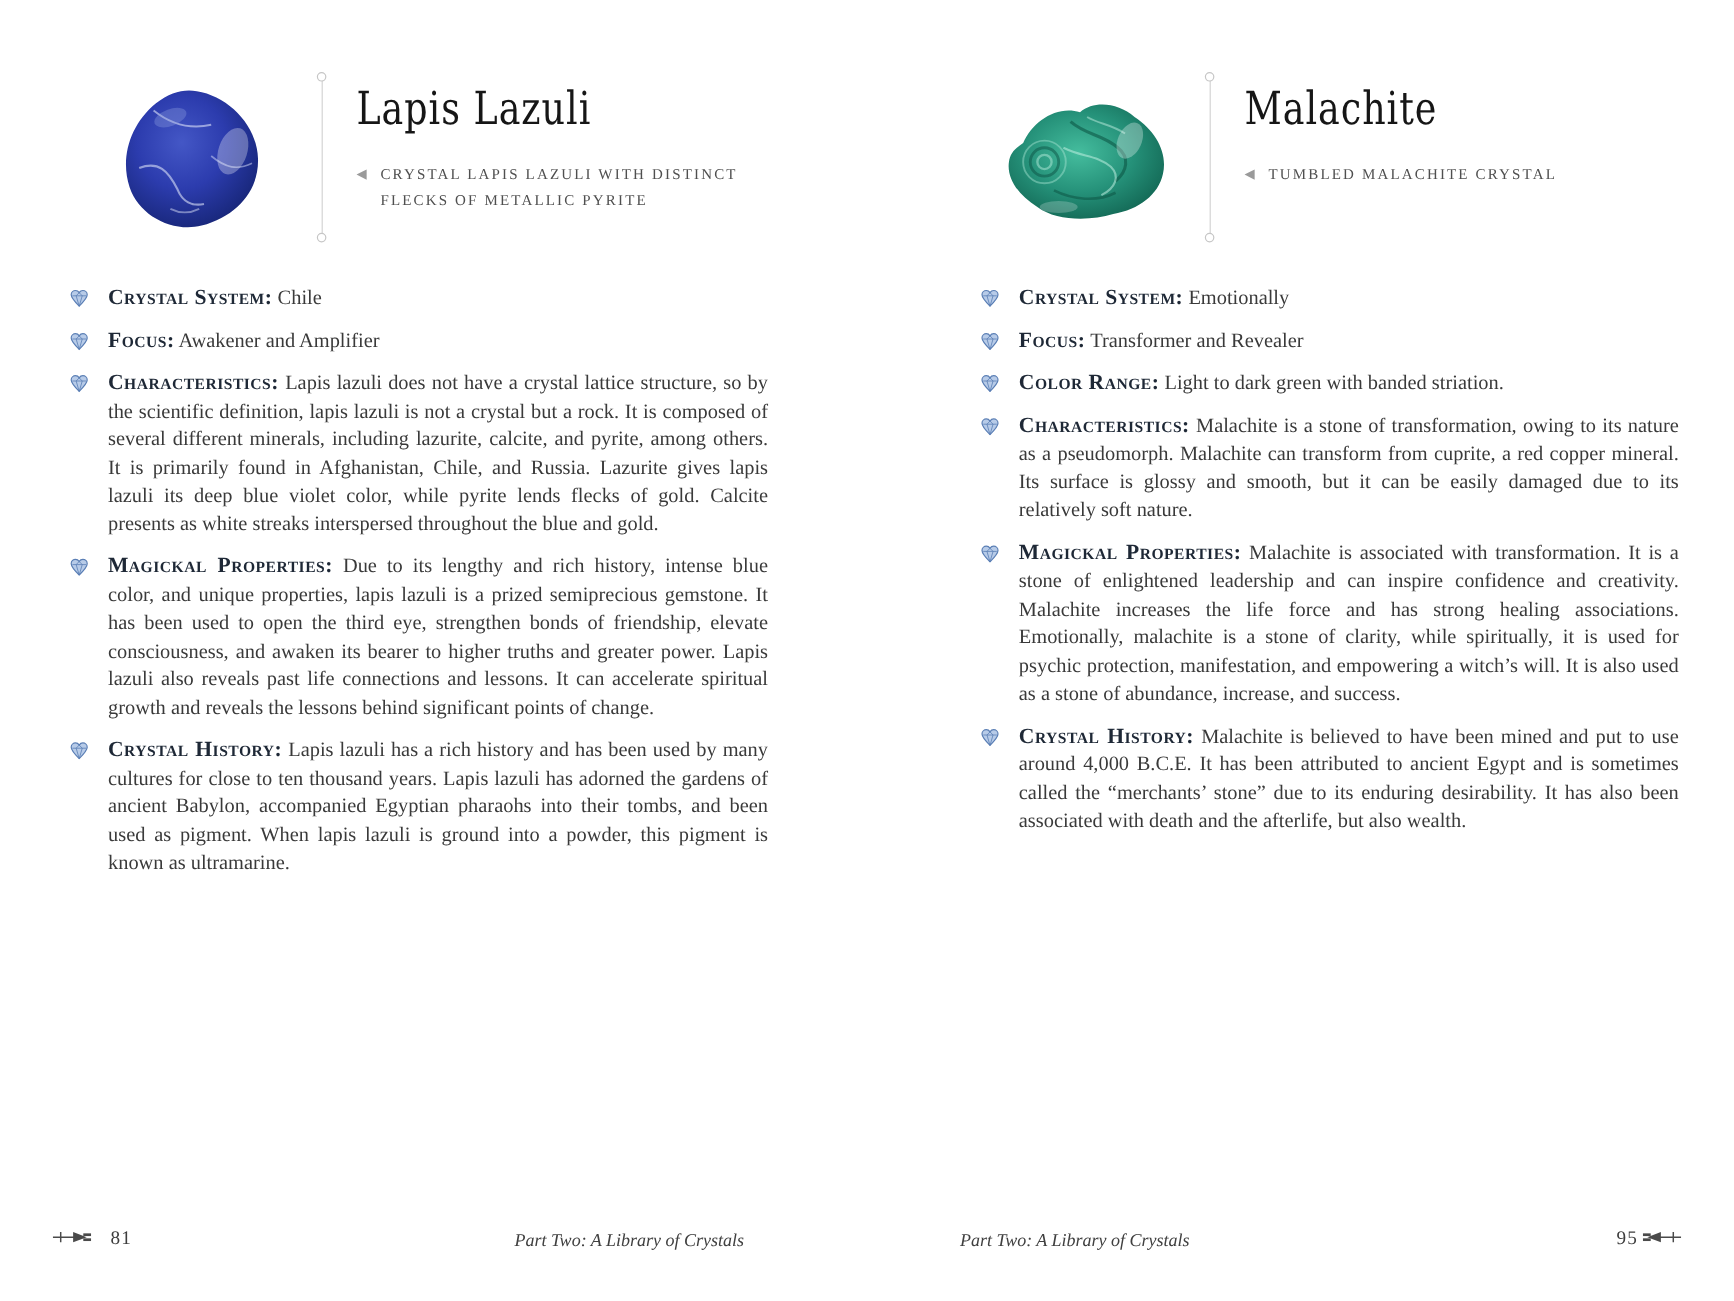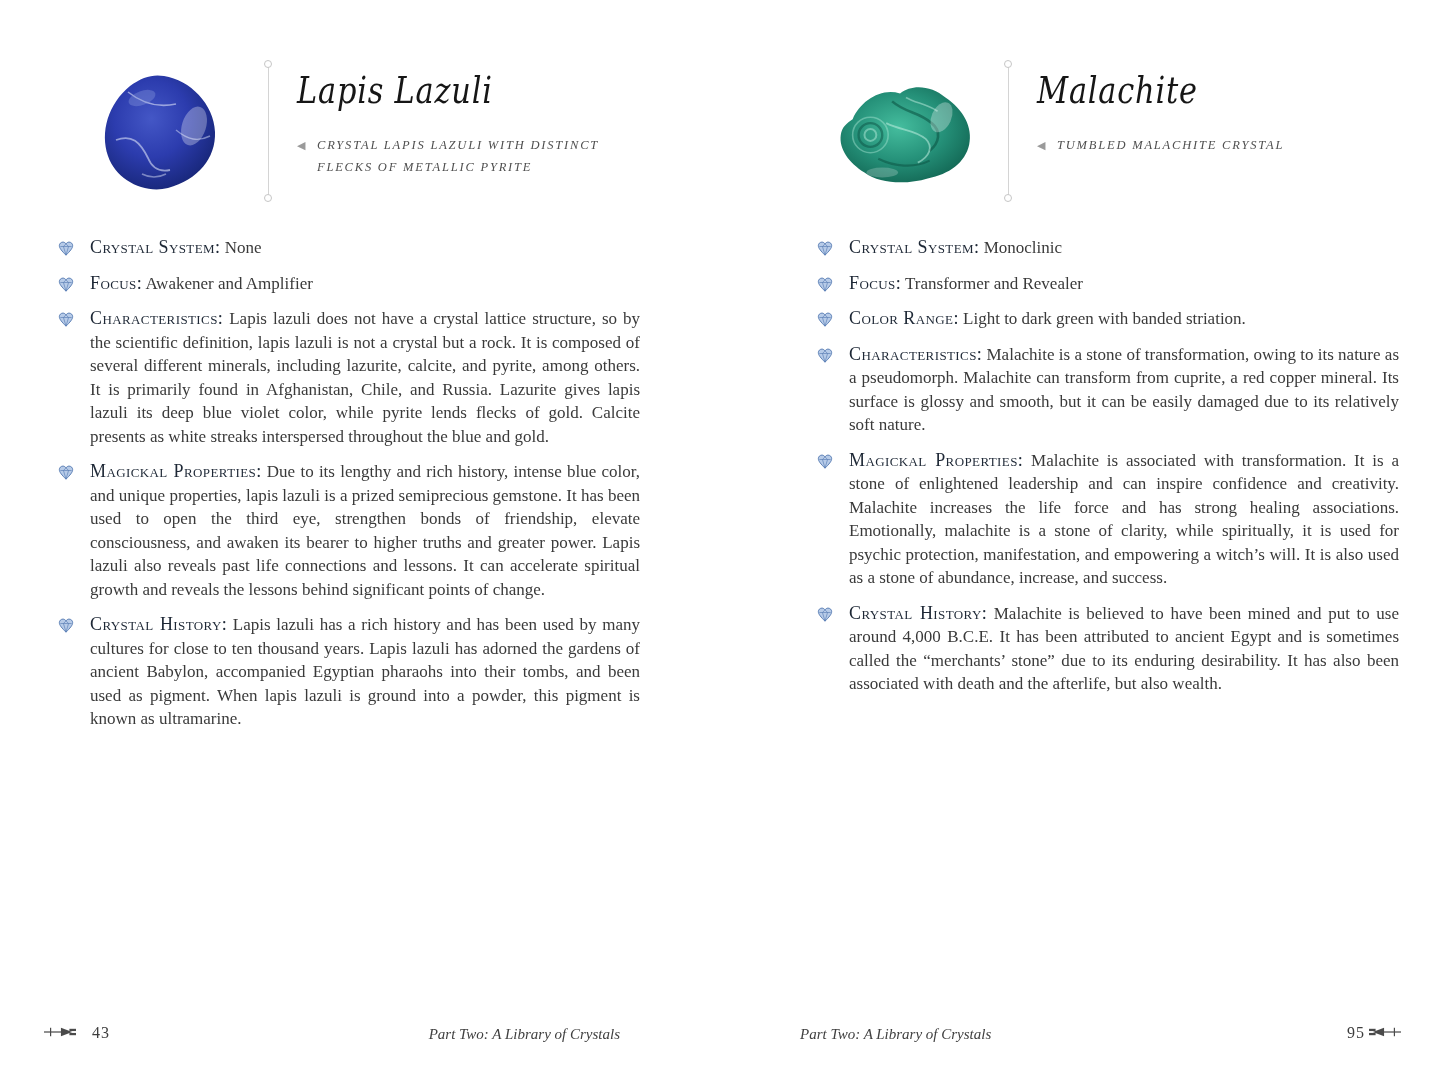--- a/index.html
+++ b/index.html
@@ -2,21 +2,21 @@
 <html><head>
 <meta charset="utf-8">
 <style>
   * { margin:0; padding:0; box-sizing:border-box; }
   html,body { width:1445px; height:1084px; background:#ffffff; overflow:hidden;
               font-family:"Liberation Serif","DejaVu Serif",serif; }
   .spread { position:relative; width:1445px; height:1084px; display:flex; }
   .page { position:relative; width:722px; height:1084px; }
 
   
-  .entry-header { position:absolute; top:60px; display:flex; align-items:flex-start;font-style:italic; }
+  .entry-header { position:absolute; top:60px; display:flex; align-items:flex-start; }
   .page-left  .entry-header { left:82px; }
   .page-right .entry-header { left:100px; }
   .stone-box { width:160px; height:145px; display:flex; align-items:center; justify-content:center; }
   .rule-col { position:relative; width:1px; background:#d4d4d4; height:132px; margin:5px 28px 0 26px; }
   .rule-dot { position:absolute; left:-4.5px; width:8px; height:8px; border:1.5px solid #c6c6c6;
               border-radius:50%; background:#fff; }
   .rule-dot.top { top:-5px; } .rule-dot.bot { bottom:-5px; }
   .head-text { padding-top:8px; width:345px; }
   .crystal-title { font-family:"DejaVu Serif","Liberation Serif",serif; font-size:38px; font-weight:500;
               color:#161616; letter-spacing:1px; transform:scaleX(.8); transform-origin:left top;
@@ -28,21 +28,21 @@
   
   svg.stone { display:block; }
 
   
   .entries { position:absolute; top:236px; width:580px; list-style:none; }
   .page-left  .entries { left:60px; }
   .page-right .entries { left:97px; }
   .entry { position:relative; padding-left:30px; margin-bottom:12px; font-size:17px;
            line-height:23.5px; color:#3a3a3a; text-align:justify; }
   .gem { position:absolute; left:-2px; top:3px; }
-  .lbl { font-variant:small-caps; font-weight:400; letter-spacing:.4px; color:#1e2836; font-size:18px; }
+  .lbl { font-variant:small-caps; font-weight:700; letter-spacing:.4px; color:#1e2836; font-size:18px; }
 
   
   .footer { position:absolute; left:0; top:1022px; width:1445px; height:28px; font-size:16px; color:#3d3d3d; }
   .pgnum { letter-spacing:1px; }
   .foot-left  { position:absolute; left:44px; top:2px; display:flex; align-items:center; gap:16px; }
   .foot-right { position:absolute; right:44px; top:2px; display:flex; align-items:center; gap:4px; }
   .run-title { font-style:italic; font-size:15px; color:#404040; }
   .run-left  { position:absolute; left:300px; width:320px; top:4px; text-align:right; }
   .run-right { position:absolute; left:800px; top:4px; }
   .orn-flip { transform:scaleX(-1); }
@@ -86,21 +86,21 @@
       </div>
     </header>
 
     <ul class="entries">
       <li class="entry">
         <span class="gem"><svg width="16" height="15" viewBox="0 0 24 22">
               <path d="M12 21 C6 15 2 10.5 2 6.8 C2 3.6 4.6 1.4 7.4 1.4 C9.3 1.4 11 2.5 12 4.1 C13 2.5 14.7 1.4 16.6 1.4 C19.4 1.4 22 3.6 22 6.8 C22 10.5 18 15 12 21 Z" fill="#b7cbe8" stroke="#5b7fb5" stroke-width="1.5"></path>
               <path d="M3.5 8 L20.5 8 M12 4.1 L8.2 8 L12 21 L15.8 8 L12 4.1" stroke="#5b7fb5" stroke-width="1" fill="none"></path>
             </svg></span>
         <span class="lbl">Crystal System:</span>
-        <span class="txt">None</span>
+        <span class="txt">Chile</span>
       </li>
       <li class="entry">
         <span class="gem"><svg width="16" height="15" viewBox="0 0 24 22">
               <path d="M12 21 C6 15 2 10.5 2 6.8 C2 3.6 4.6 1.4 7.4 1.4 C9.3 1.4 11 2.5 12 4.1 C13 2.5 14.7 1.4 16.6 1.4 C19.4 1.4 22 3.6 22 6.8 C22 10.5 18 15 12 21 Z" fill="#b7cbe8" stroke="#5b7fb5" stroke-width="1.5"></path>
               <path d="M3.5 8 L20.5 8 M12 4.1 L8.2 8 L12 21 L15.8 8 L12 4.1" stroke="#5b7fb5" stroke-width="1" fill="none"></path>
             </svg></span>
         <span class="lbl">Focus:</span>
         <span class="txt">Awakener and Amplifier</span>
       </li>
       <li class="entry">
@@ -167,21 +167,21 @@
       </div>
     </header>
 
     <ul class="entries">
       <li class="entry">
         <span class="gem"><svg width="16" height="15" viewBox="0 0 24 22">
               <path d="M12 21 C6 15 2 10.5 2 6.8 C2 3.6 4.6 1.4 7.4 1.4 C9.3 1.4 11 2.5 12 4.1 C13 2.5 14.7 1.4 16.6 1.4 C19.4 1.4 22 3.6 22 6.8 C22 10.5 18 15 12 21 Z" fill="#b7cbe8" stroke="#5b7fb5" stroke-width="1.5"></path>
               <path d="M3.5 8 L20.5 8 M12 4.1 L8.2 8 L12 21 L15.8 8 L12 4.1" stroke="#5b7fb5" stroke-width="1" fill="none"></path>
             </svg></span>
         <span class="lbl">Crystal System:</span>
-        <span class="txt">Monoclinic</span>
+        <span class="txt">Emotionally</span>
       </li>
       <li class="entry">
         <span class="gem"><svg width="16" height="15" viewBox="0 0 24 22">
               <path d="M12 21 C6 15 2 10.5 2 6.8 C2 3.6 4.6 1.4 7.4 1.4 C9.3 1.4 11 2.5 12 4.1 C13 2.5 14.7 1.4 16.6 1.4 C19.4 1.4 22 3.6 22 6.8 C22 10.5 18 15 12 21 Z" fill="#b7cbe8" stroke="#5b7fb5" stroke-width="1.5"></path>
               <path d="M3.5 8 L20.5 8 M12 4.1 L8.2 8 L12 21 L15.8 8 L12 4.1" stroke="#5b7fb5" stroke-width="1" fill="none"></path>
             </svg></span>
         <span class="lbl">Focus:</span>
         <span class="txt">Transformer and Revealer</span>
       </li>
       <li class="entry">
@@ -223,21 +223,21 @@
     <div class="foot-left">
       <span>
         <svg width="32" height="12" viewBox="0 0 34 12">
           <line x1="0" y1="6" x2="22" y2="6" stroke="#4a4a4a" stroke-width="1.3"></line>
           <line x1="7" y1="1.5" x2="7" y2="10.5" stroke="#4a4a4a" stroke-width="1.3"></line>
           <path d="M18 1.5 L30 6 L18 10.5 Z" fill="#4a4a4a"></path>
           <rect x="27" y="2.6" width="7" height="2.4" fill="#4a4a4a"></rect>
           <rect x="27" y="7" width="7" height="2.4" fill="#4a4a4a"></rect>
         </svg>
       </span>
-      <span class="pgnum">43</span>
+      <span class="pgnum">81</span>
     </div>
 
     <div class="run-title run-left">Part Two: A Library of Crystals</div>
     <div class="run-title run-right">Part Two: A Library of Crystals</div>
 
     <div class="foot-right">
       <span class="pgnum">95</span>
       <span class="orn-flip">
         <svg width="32" height="12" viewBox="0 0 34 12">
           <line x1="0" y1="6" x2="22" y2="6" stroke="#4a4a4a" stroke-width="1.3"></line>

